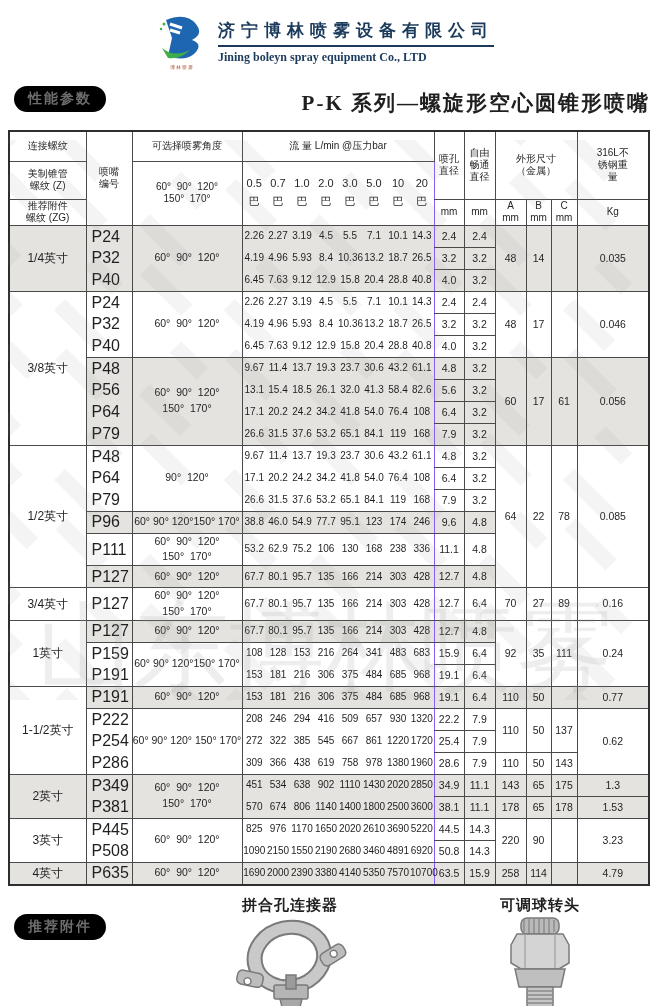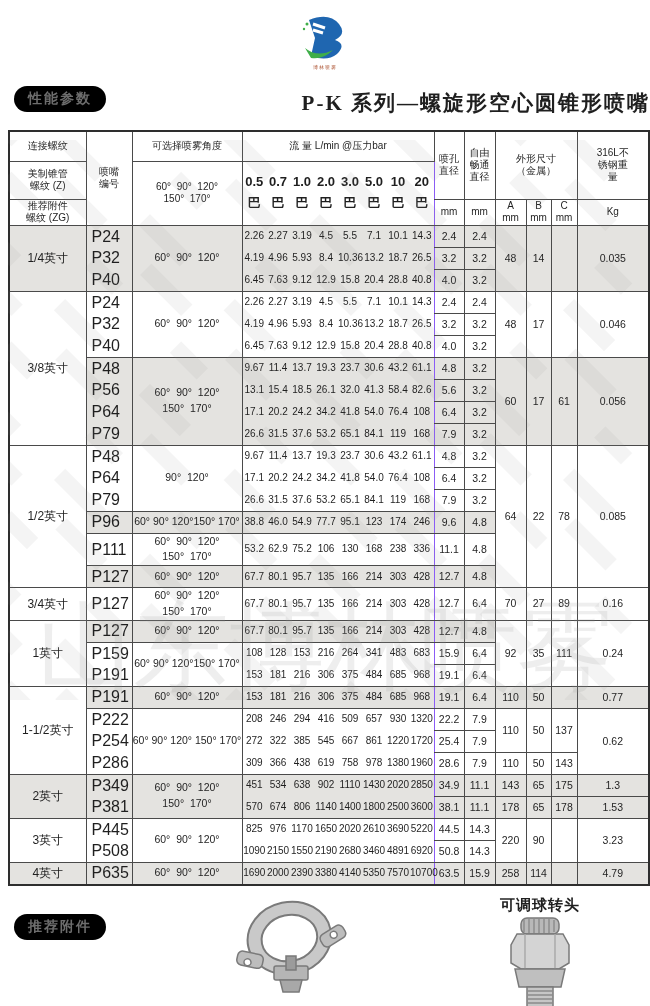--- a/index.html
+++ b/index.html
@@ -27,21 +27,21 @@
   table{border-collapse:collapse;table-layout:fixed;width:640px;border:2px solid #2e2e2e;}
   td{padding:0;text-align:center;vertical-align:middle;font-size:10.5px;line-height:1.2;
      border-right:1px solid #4a4a4a;border-bottom:1px solid #4a4a4a;height:21px;color:#1f1f1f;}
   tr.h1{height:30px;} tr.h2{height:38px;} tr.h3{height:26px;}
   .hd{font-size:10px;}
   .pre{white-space:pre;}
   .c-size{font-size:12px;}
   .c-code{font-size:16px;text-align:left;padding-left:5px;}
   .c-angle{font-size:10.5px;line-height:1.5;}
   .c-flow{border-right:none;font-size:10px;white-space:nowrap;}
-  .c-ph{border-right:none;font-size:13px;line-height:1.6;font-weight:bold;}
+  .c-ph{border-right:none;font-size:11px;line-height:1.6;}
   .bl{border-left:1px solid #8b5cf6;}
   .nb{border-bottom:none;}
   .sh{background:#e4e3e0;}
   .c-dim{font-size:10.5px;}
 
   
   .watermark{position:absolute;left:8px;top:140px;pointer-events:none;}
 
   
   .bottom{display:flex;margin-top:10px;}
@@ -59,20 +59,24 @@
   <div class="co-header">
     <div>
       <svg width="52" height="48" viewBox="0 0 52 48">
         <path d="M10 6 Q30 -2 40 10 Q48 20 36 26 Q48 30 38 40 Q28 48 12 42 L16 24 Z" fill="#1f66b0"></path>
         <path d="M6 34 Q18 44 34 36 Q24 46 12 44 Z" fill="#3fae49"></path>
         <path d="M14 10 L26 14 M14 16 L24 19" stroke="#fff" stroke-width="3" fill="none"></path>
         <circle cx="8" cy="10" r="1.5" fill="#3fae49"></circle>
           <circle cx="5" cy="15" r="1.2" fill="#3fae49"></circle>
       </svg>
       <div class="logo-cap">博林喷雾</div>
+    </div>
+    <div class="co-text">
+      <div class="co-cn">济宁博林喷雾设备有限公司</div>
+      <div class="co-en">Jining boleyn spray equipment Co., LTD</div>
     </div>
   </div>
 
   <div class="title-row">
     <span class="badge badge-left">性能参数</span>
     <div class="page-title">P-K 系列—螺旋形空心圆锥形喷嘴</div>
   </div>
 
   <div class="tbl-wrap">
     <table>
@@ -623,20 +627,21 @@
       <text x="317" y="540" text-anchor="middle" font-size="96" fill="#9a9a9a" opacity="0.16">山东博林喷雾</text>
     </svg>
   </div>
 
   <div class="bottom">
     <div class="badge-col">
       <span class="badge">推荐附件</span>
     </div>
 
     <div class="acc acc1">
+      <div class="acc-title">拼合孔连接器</div>
       <svg width="160" height="104" viewBox="0 0 160 104">
         <g transform="rotate(-12 80 45)">
           <ellipse cx="80" cy="42" rx="42" ry="36" fill="#c9c9c9" stroke="#7a7a7a" stroke-width="2"></ellipse>
           <ellipse cx="80" cy="42" rx="28" ry="23" fill="#fff" stroke="#7a7a7a" stroke-width="2"></ellipse>
           <rect x="24" y="48" width="26" height="14" rx="5" transform="rotate(24 37 55)" fill="#bdbdbd" stroke="#7a7a7a" stroke-width="1.5"></rect>
           <circle cx="34" cy="57" r="3.5" fill="#fff" stroke="#7a7a7a" stroke-width="1.5"></circle>
           <rect x="110" y="42" width="26" height="14" rx="5" transform="rotate(-20 123 49)" fill="#bdbdbd" stroke="#7a7a7a" stroke-width="1.5"></rect>
           <circle cx="124" cy="48" r="3.5" fill="#fff" stroke="#7a7a7a" stroke-width="1.5"></circle>
         </g>
         <rect x="64" y="70" width="34" height="14" rx="2" fill="#b5b5b5" stroke="#7a7a7a" stroke-width="1.5"></rect>

